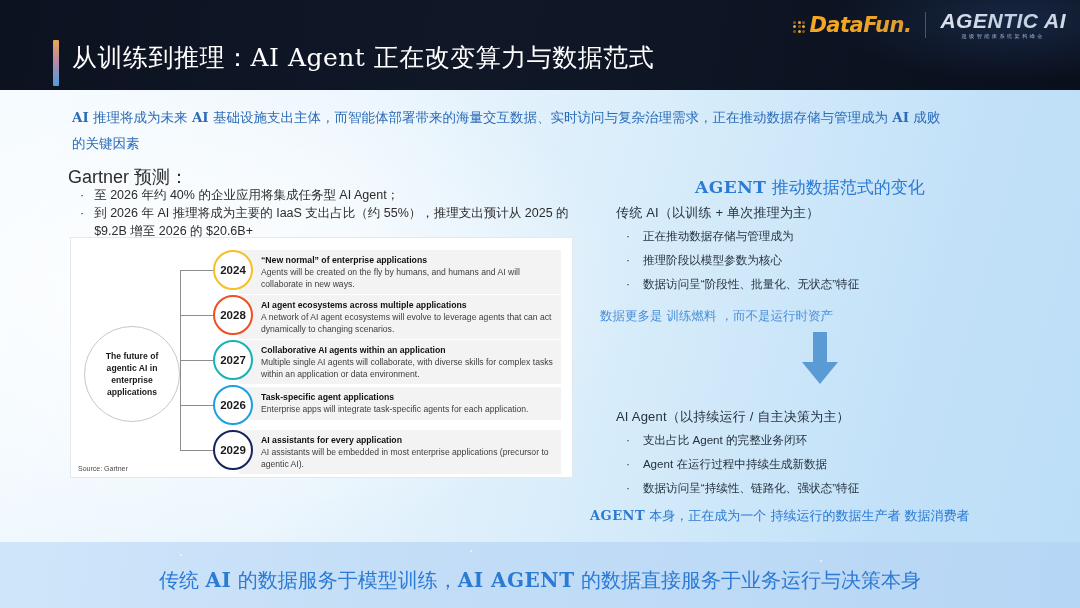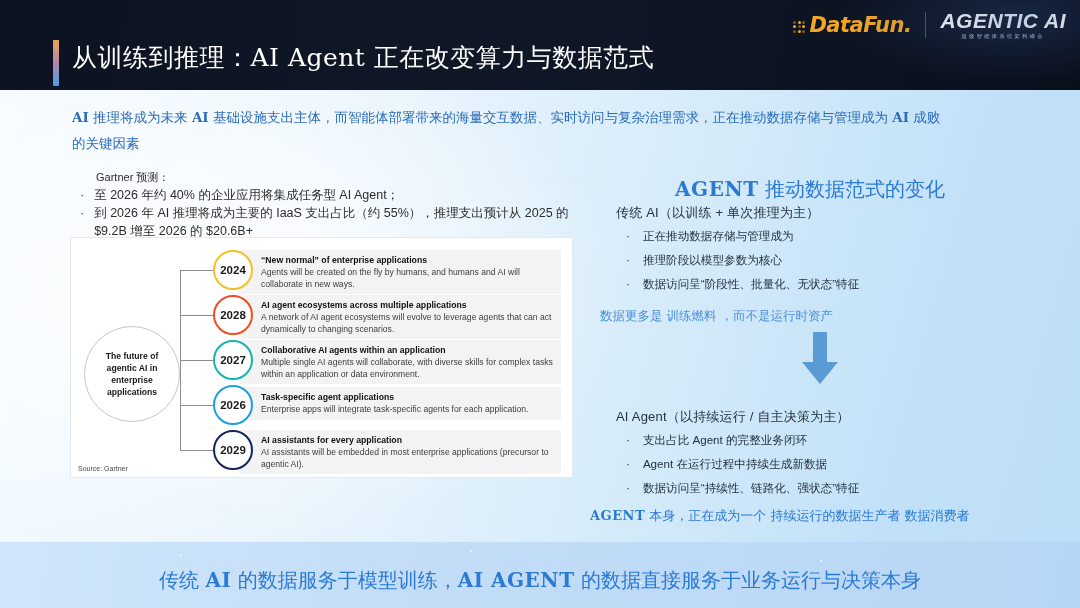--- a/index.html
+++ b/index.html
@@ -119,22 +119,22 @@
     font-family: "DejaVu Serif", "Liberation Serif", serif;
     font-size: 13.5px;
     line-height: 26px;
     color: #2b6cb8;
   }
   #intro b { font-weight: bold; }
 
   
   #gartner-head {
     position: absolute;
-    left: 96px; top: 168px;
-    font-size: 11px;
+    left: 68px; top: 168px;
+    font-size: 18px;
     color: #2c2c2c;
     line-height: 18px;
   }
   #gartner-list {
     position: absolute;
     left: 80px; top: 186px;
     width: 500px;
     font-size: 12.5px;
     color: #2c2c2c;
     line-height: 18px;
@@ -241,21 +241,21 @@
     color: #4a4a4a;
   }
 
   
   #right-title {
     position: absolute;
     left: 600px; top: 176px;
     width: 420px;
     text-align: center;
     font-family: "DejaVu Serif", "Liberation Serif", serif;
-    font-size: 20px;
+    font-size: 17px;
     color: #2b7ad4;
     white-space: nowrap;
   }
   #right-title b { font-weight: bold; letter-spacing: 0.5px; }
 
   .blk-head {
     position: absolute;
     font-size: 13px;
     color: #25323f;
     letter-spacing: 0.2px;

